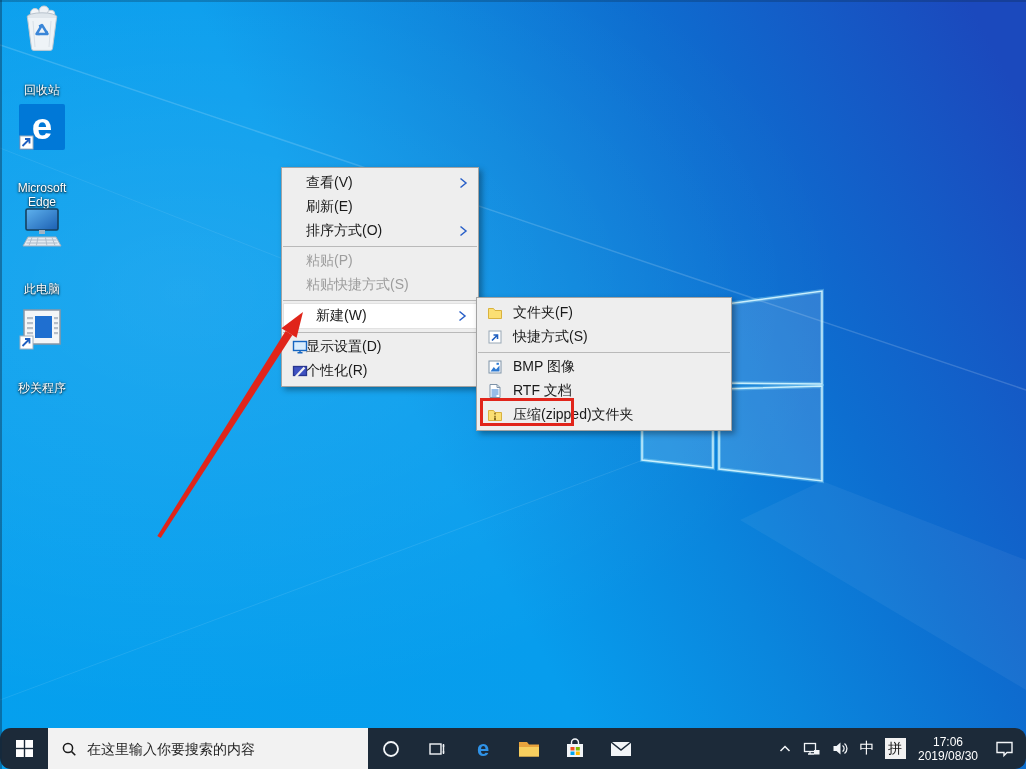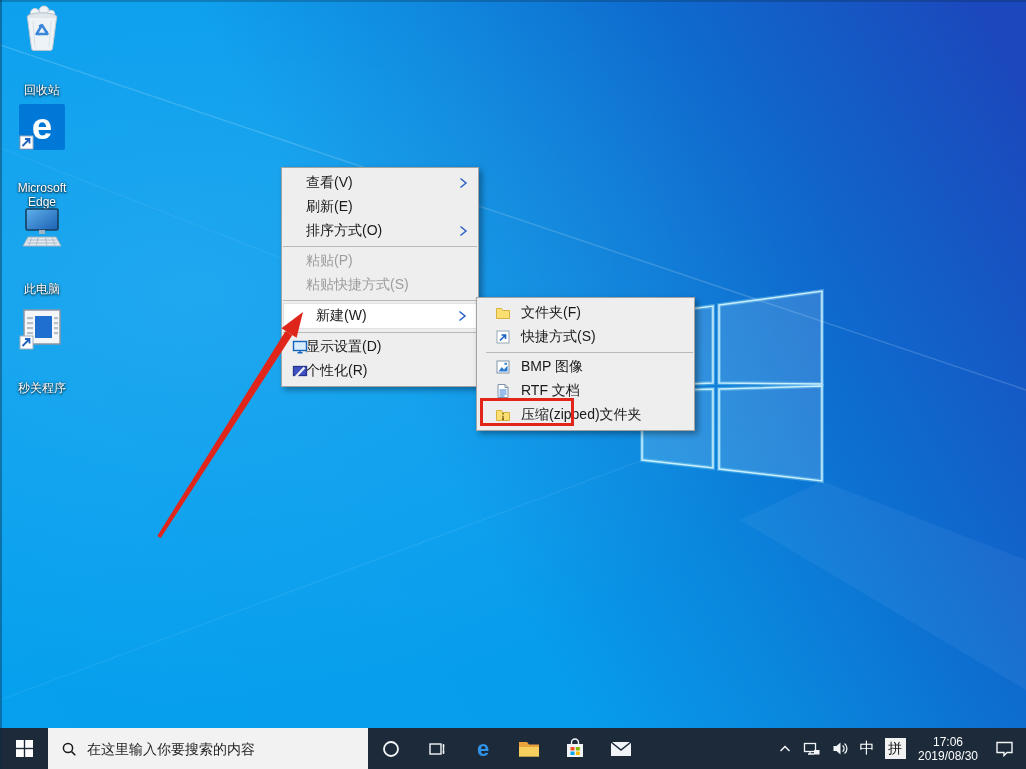--- a/index.html
+++ b/index.html
@@ -19,39 +19,39 @@
   
   .dicon { position:absolute; width:72px; display:flex; flex-direction:column; align-items:center; z-index:5; cursor:default;gap:25px; }
   .dicon .art { width:50px; height:50px; display:flex; align-items:center; justify-content:center; }
   .dicon .lab { margin-top:4px; font-size:12px; line-height:14px; color:#fff; text-align:center;
     text-shadow:0 1px 2px rgba(0,0,0,.85), 0 0 3px rgba(0,0,0,.55); }
 
   
   .menu { position:absolute; background:#eeeeee; border:1px solid #a3a3a3;
     box-shadow:3px 3px 6px rgba(0,0,0,.35); padding:3px 0; z-index:20; font-size:14px; color:#1a1a1a; }
   #context-menu { left:281px; top:167px; width:198px; }
-  #new-submenu  { left:476px; top:297px; width:219px; z-index:25;padding-left:8px; }
+  #new-submenu  { left:476px; top:297px; width:256px; z-index:25; }
 
   .mi { position:relative; height:24px; display:flex; align-items:center; padding-left:24px; }
   .mi.tall { height:26px; }
   .mi.hl { background:#ffffff; box-shadow:inset 0 0 0 1px #e2e2e2; margin:0 1px; padding-left:33px; }
   .mi.dis { color:#9d9d9d; }
   .mi .mi-icon { position:absolute; left:10px; top:50%; transform:translateY(-50%); width:16px; height:16px; }
   .mi .chev { position:absolute; right:10px; top:50%; transform:translateY(-50%); }
   .msep { height:1px; background:#b9b9b9; margin:2.5px 1px; }
   #new-submenu .mi { padding-left:36px; }
 
   
   .red-box { position:absolute; left:480px; top:398px; width:94px; height:28px;
     border:3px solid #e1251b; z-index:60; pointer-events:none; }
   .annot-svg { position:absolute; inset:0; z-index:70; pointer-events:none; }
 
   
   .taskbar { position:absolute; left:0; bottom:0; width:1026px; height:41px;
-    background:#1c2a39; display:flex; align-items:stretch; z-index:80; }
+    background:#1c2a39; display:flex; align-items:stretch; z-index:80;border-radius:11px; }
   .tb-btn { display:flex; align-items:center; justify-content:center; cursor:pointer; }
   .start { width:48px; }
   .searchbox { width:320px; background:#f2f2f2; display:flex; align-items:center; padding-left:13px; cursor:text; }
   .searchbox input { flex:1; border:none; outline:none; background:transparent;
     font-size:14px; color:#1f1f1f; margin-left:10px; font-family:inherit; }
   .searchbox input::placeholder { color:#1f1f1f; opacity:1; }
   .tb-app { width:46px; }
   .tb-spacer { flex:1; }
   .tray { display:flex; align-items:center; padding-right:4px; }
   .tray-item { display:flex; align-items:center; justify-content:center; height:41px; cursor:pointer; }

